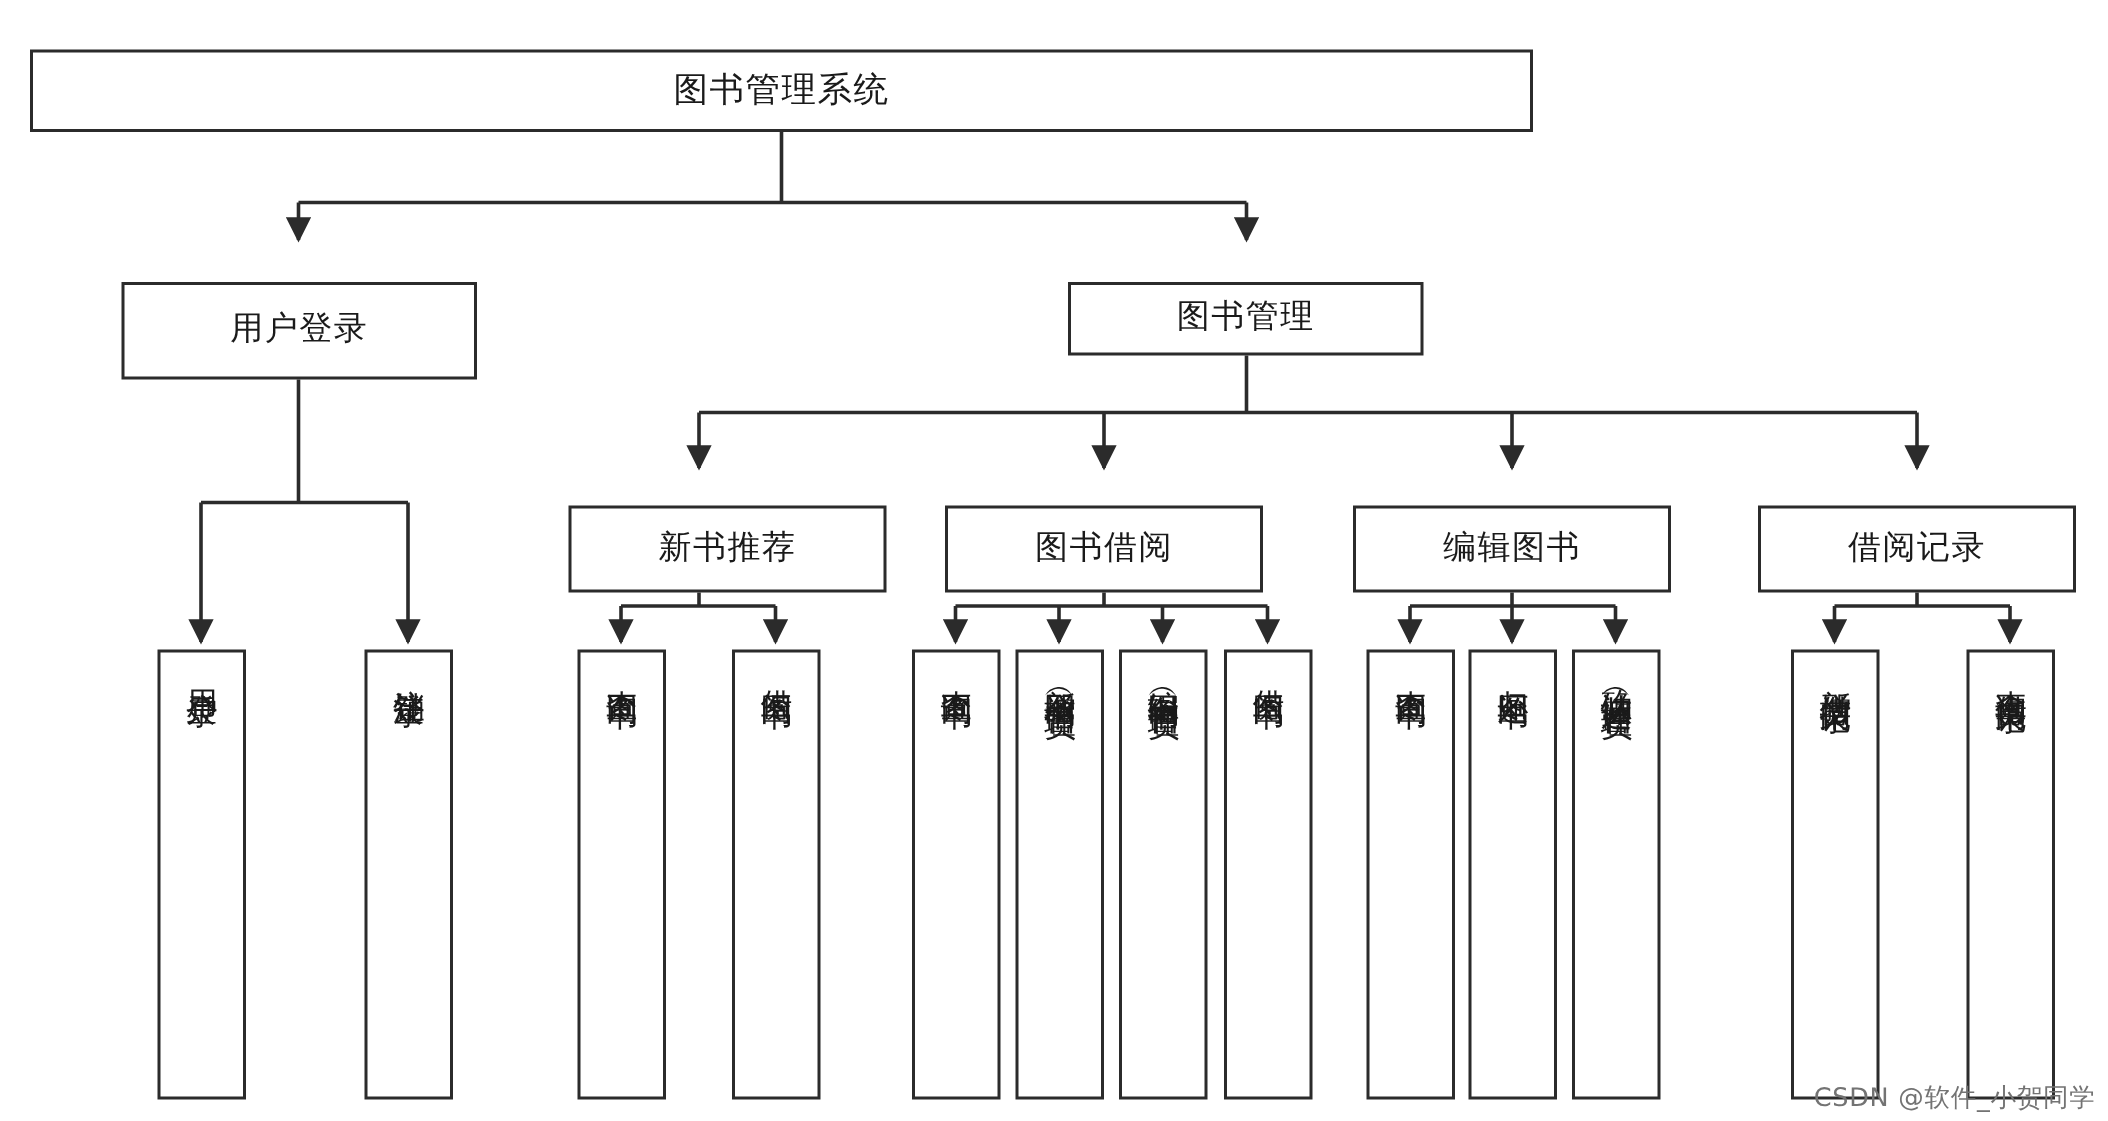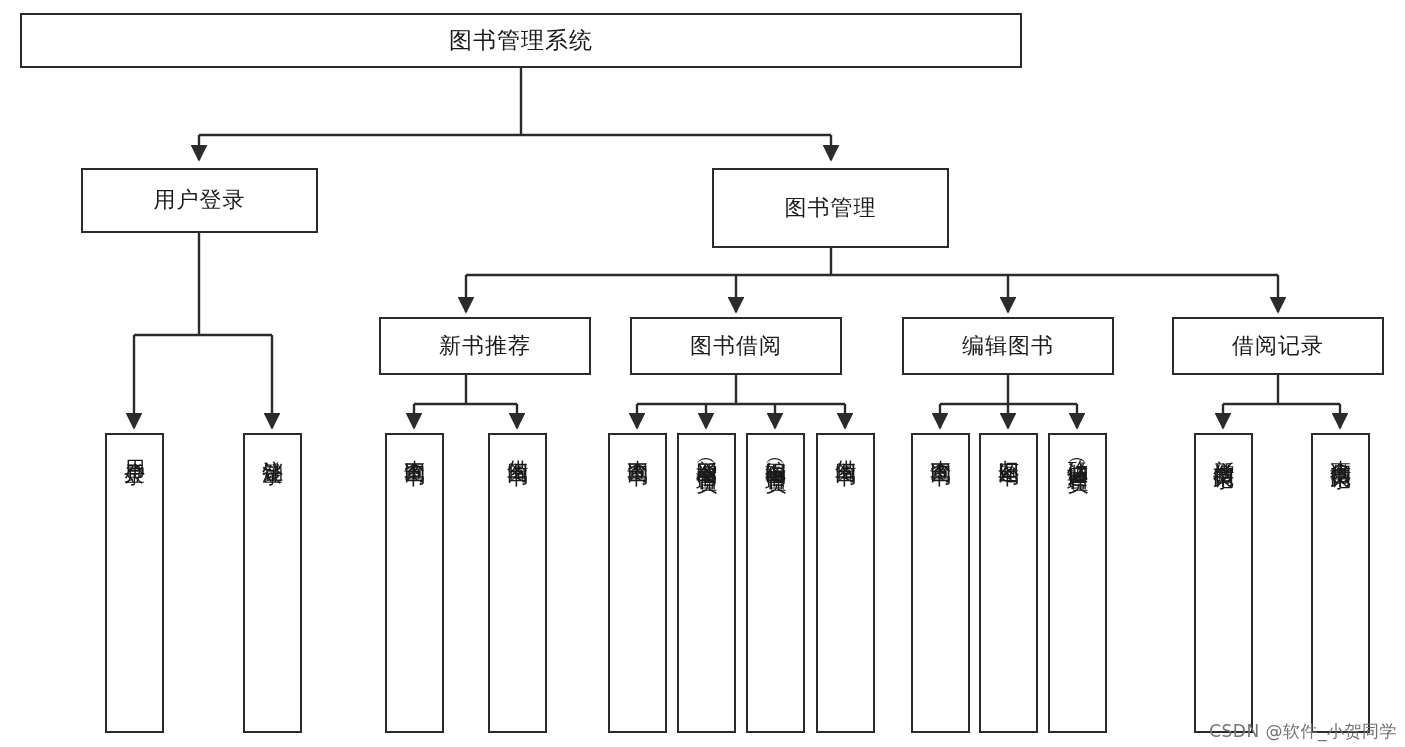--- a/index.html
+++ b/index.html
@@ -34,20 +34,21 @@
     align-items: center;
     justify-content: center;
     color: #1a1a1a;
     z-index: 2;
   }
   .node.horiz {
     font-size: 22px;
     letter-spacing: 1px;
     line-height: 1.2;
     text-align: left;
+    margin-top: 20px;
   }
   .node.root {
     font-size: 23px;
   }
   .node.vert {
     writing-mode: vertical-rl;
     text-orientation: upright;
     font-size: 21px;
     line-height: 1.25;
     letter-spacing: 2px;
@@ -128,21 +129,21 @@
     </g>
   </svg>
 
   <div class="node horiz root" style="left:20px; top:13px; width:1002px; height:55px;">
     <span>图书管理系统</span>
   </div>
 
   <div class="node horiz" style="left:81px; top:168px; width:237px; height:65px;">
     <span>用户登录</span>
   </div>
-  <div class="node horiz" style="left:712px; top:168px; width:237px; height:80px;">
+  <div class="node horiz" style="left:712px; top:168px; width:237px; height:49px;">
     <span>图书管理</span>
   </div>
 
   <div class="node horiz" style="left:379px; top:317px; width:212px; height:58px;">
     <span>新书推荐</span>
   </div>
   <div class="node horiz" style="left:630px; top:317px; width:212px; height:58px;">
     <span>图书借阅</span>
   </div>
   <div class="node horiz" style="left:902px; top:317px; width:212px; height:58px;">

